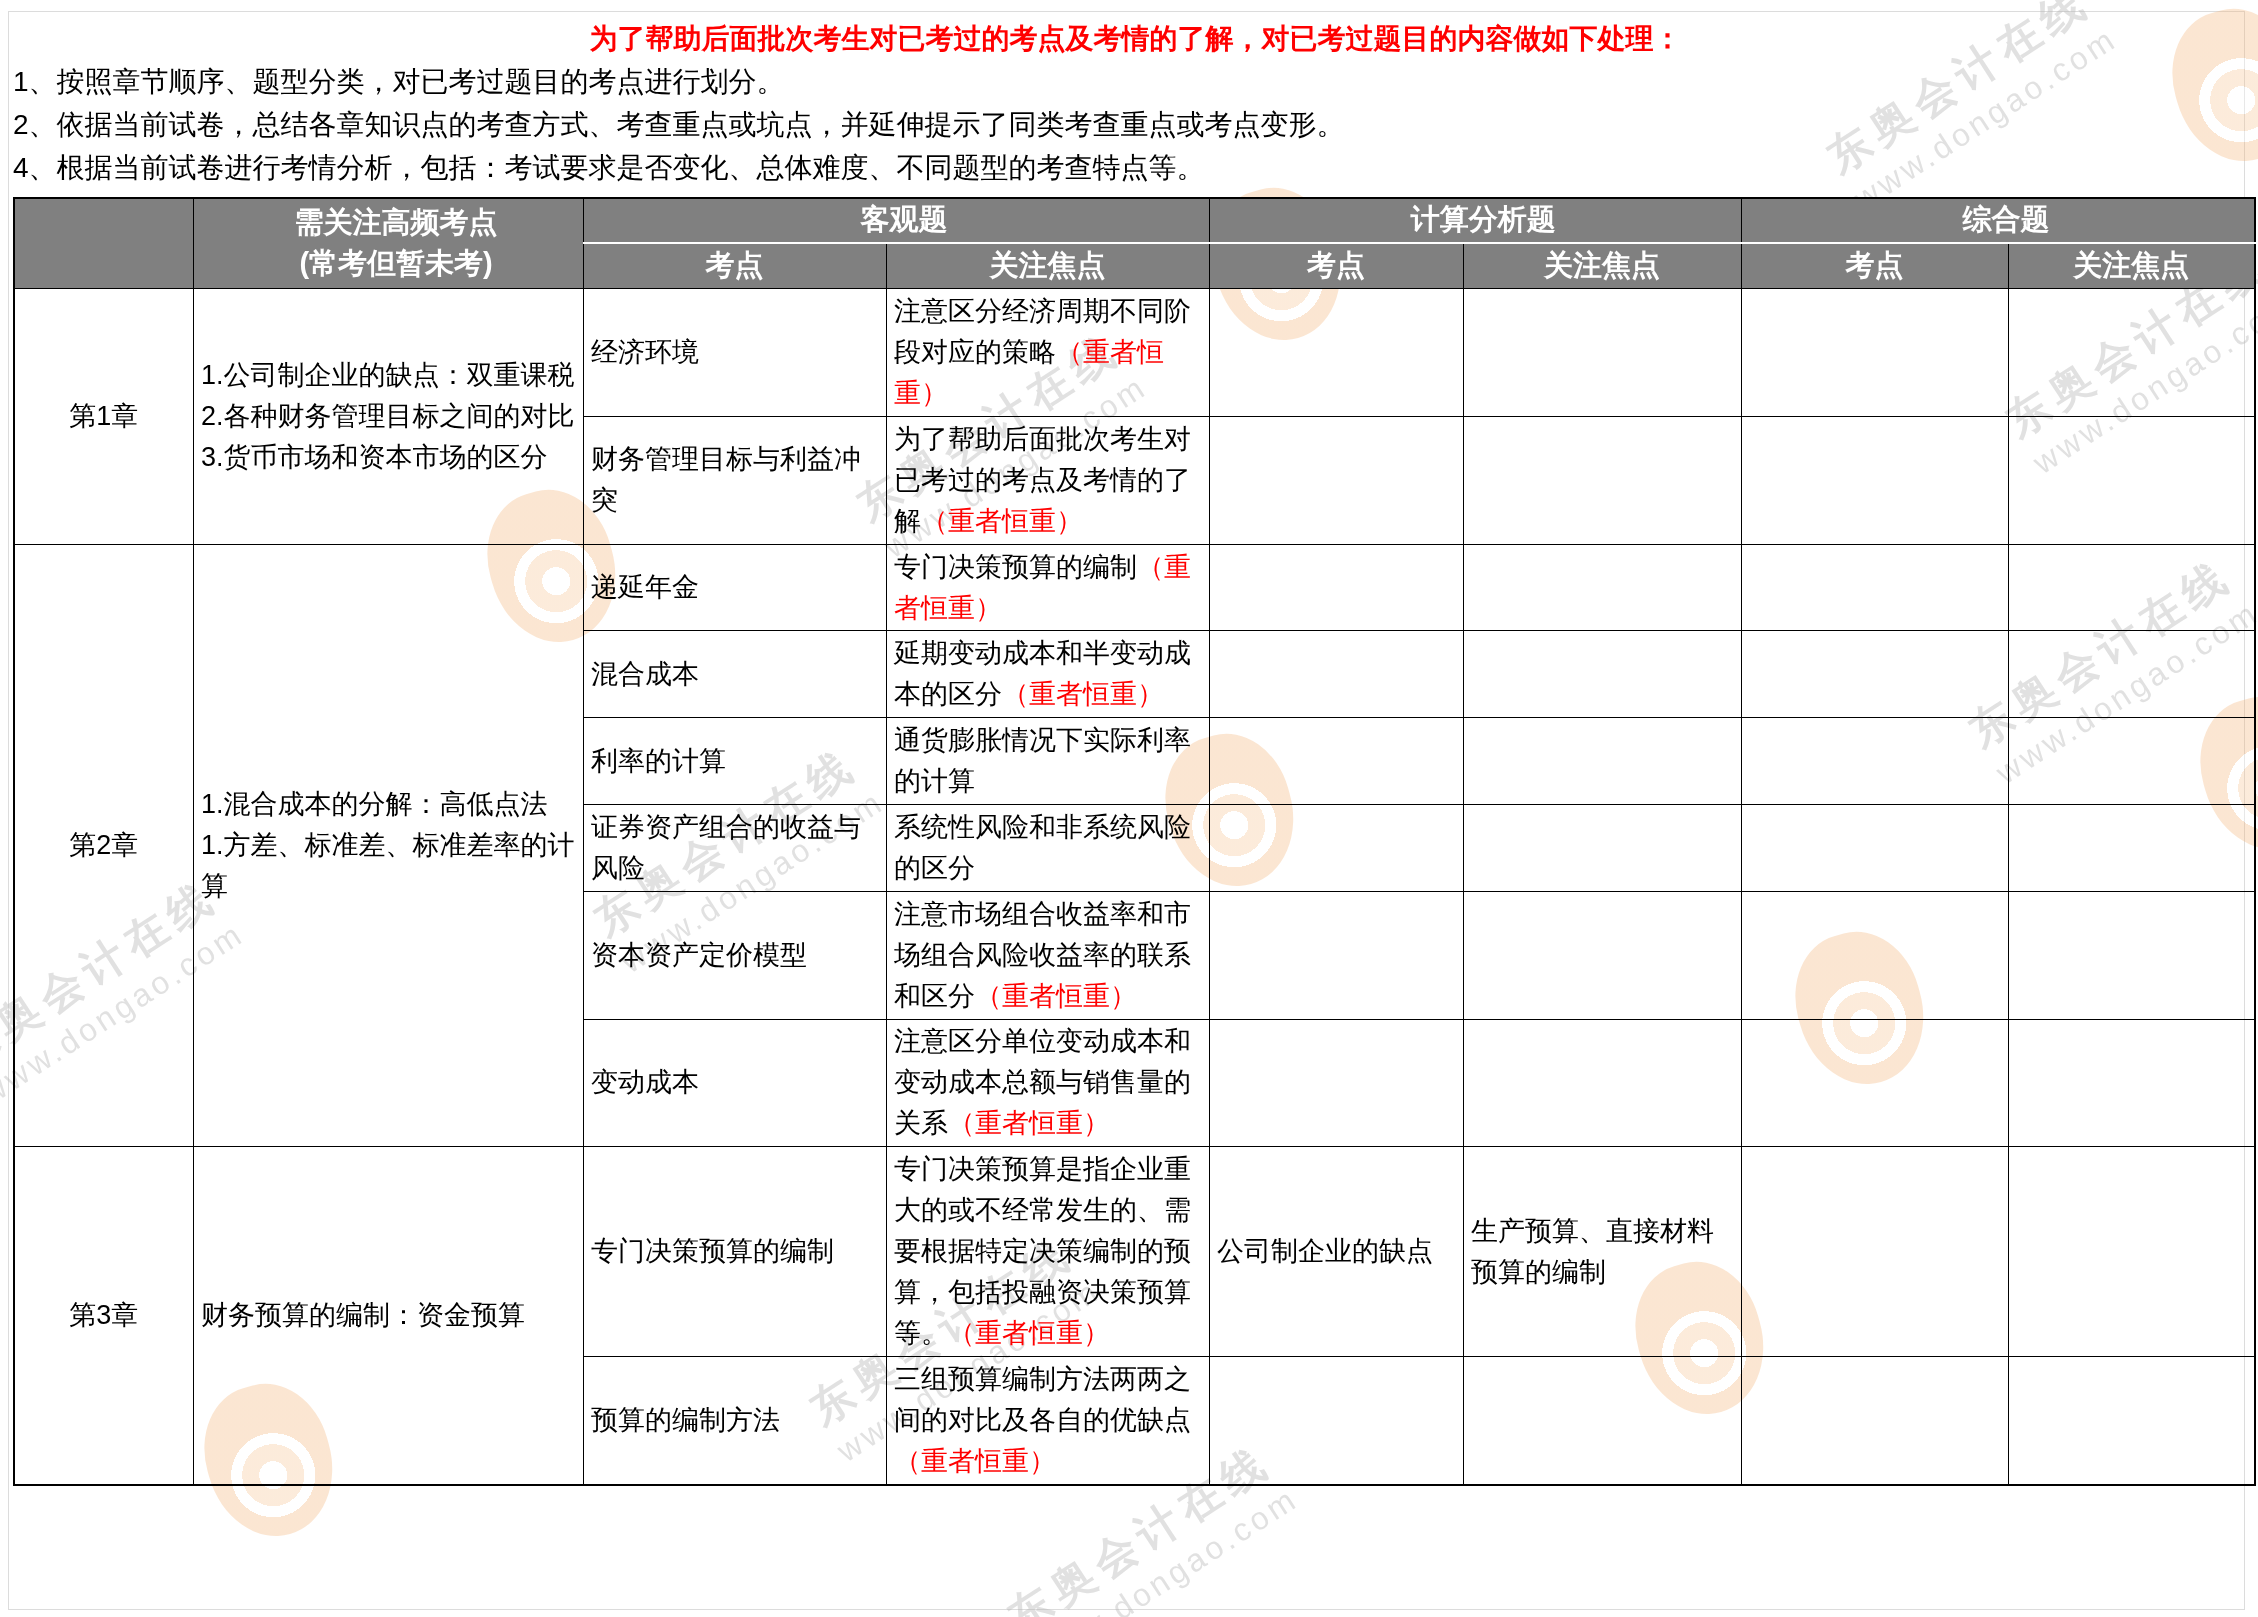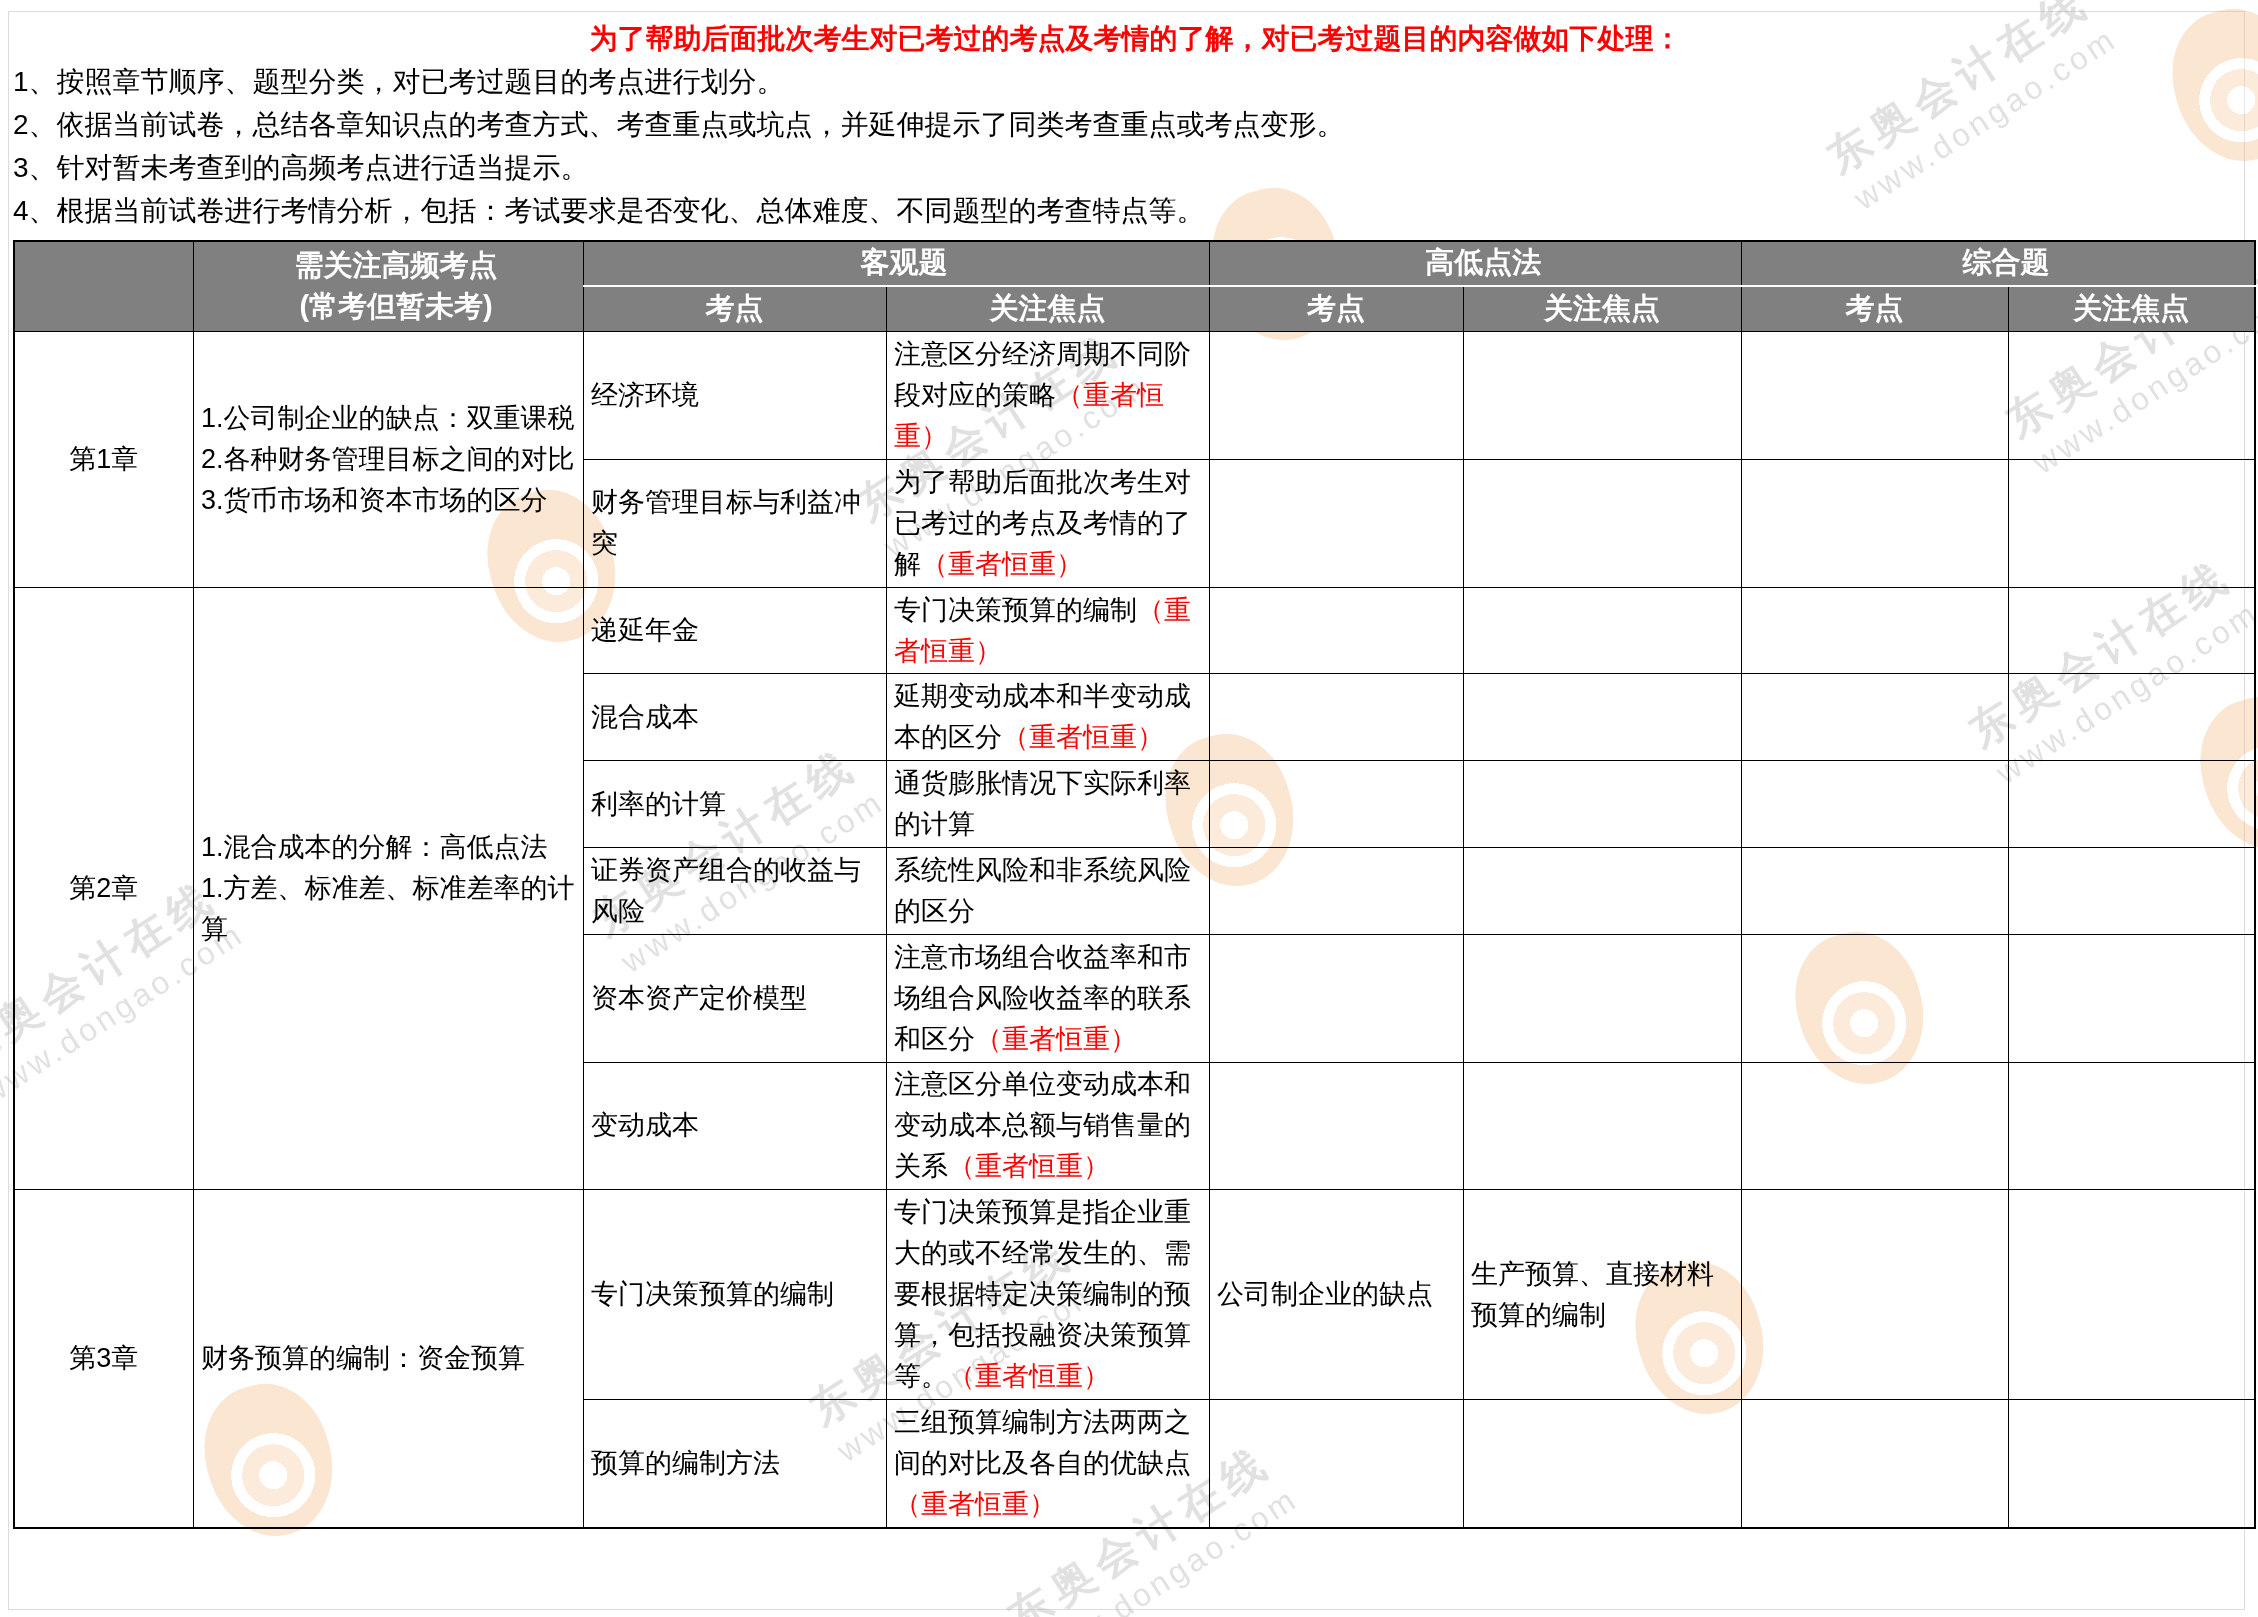--- a/index.html
+++ b/index.html
@@ -99,21 +99,20 @@
 <div class="wm-logo" style="left:207px;top:1384px;"></div>
 <div class="wm-logo" style="left:1638px;top:1262px;"></div>
 <div class="wm-logo" style="left:1798px;top:932px;"></div>
 <div class="wm-logo" style="left:2175px;top:9.4px;"></div>
 <div class="wm-logo" style="left:2203px;top:697px;"></div>
 
 <div class="intro">
   <div class="intro-title">为了帮助后面批次考生对已考过的考点及考情的了解，对已考过题目的内容做如下处理：</div>
   <div>1、按照章节顺序、题型分类，对已考过题目的考点进行划分。</div>
   <div>2、依据当前试卷，总结各章知识点的考查方式、考查重点或坑点，并延伸提示了同类考查重点或考点变形。</div>
-  <div>3、针对暂未考查到的高频考点进行适当提示。</div>
   <div>4、根据当前试卷进行考情分析，包括：考试要求是否变化、总体难度、不同题型的考查特点等。</div>
 </div>
 
 <table class="exam">
   <colgroup>
     <col style="width:179px">
       <col style="width:390px">
     <col style="width:303px">
       <col style="width:323px">
     <col style="width:254px">
@@ -122,21 +121,21 @@
       <col style="width:247px">
   </colgroup>
   <thead>
     <tr class="group-row">
       <th rowspan="2"></th>
       <th rowspan="2" class="merged">
         <div>需关注高频考点</div>
         <div>(常考但暂未考)</div>
       </th>
       <th colspan="2" class="group">客观题</th>
-      <th colspan="2" class="group">高低点法</th>
+      <th colspan="2" class="group">计算分析题</th>
       <th colspan="2" class="group">综合题</th>
     </tr>
     <tr class="sub-row">
       <th>考点</th>
       <th>关注焦点</th>
       <th>考点</th>
       <th>关注焦点</th>
       <th>考点</th>
       <th>关注焦点</th>
     </tr>

